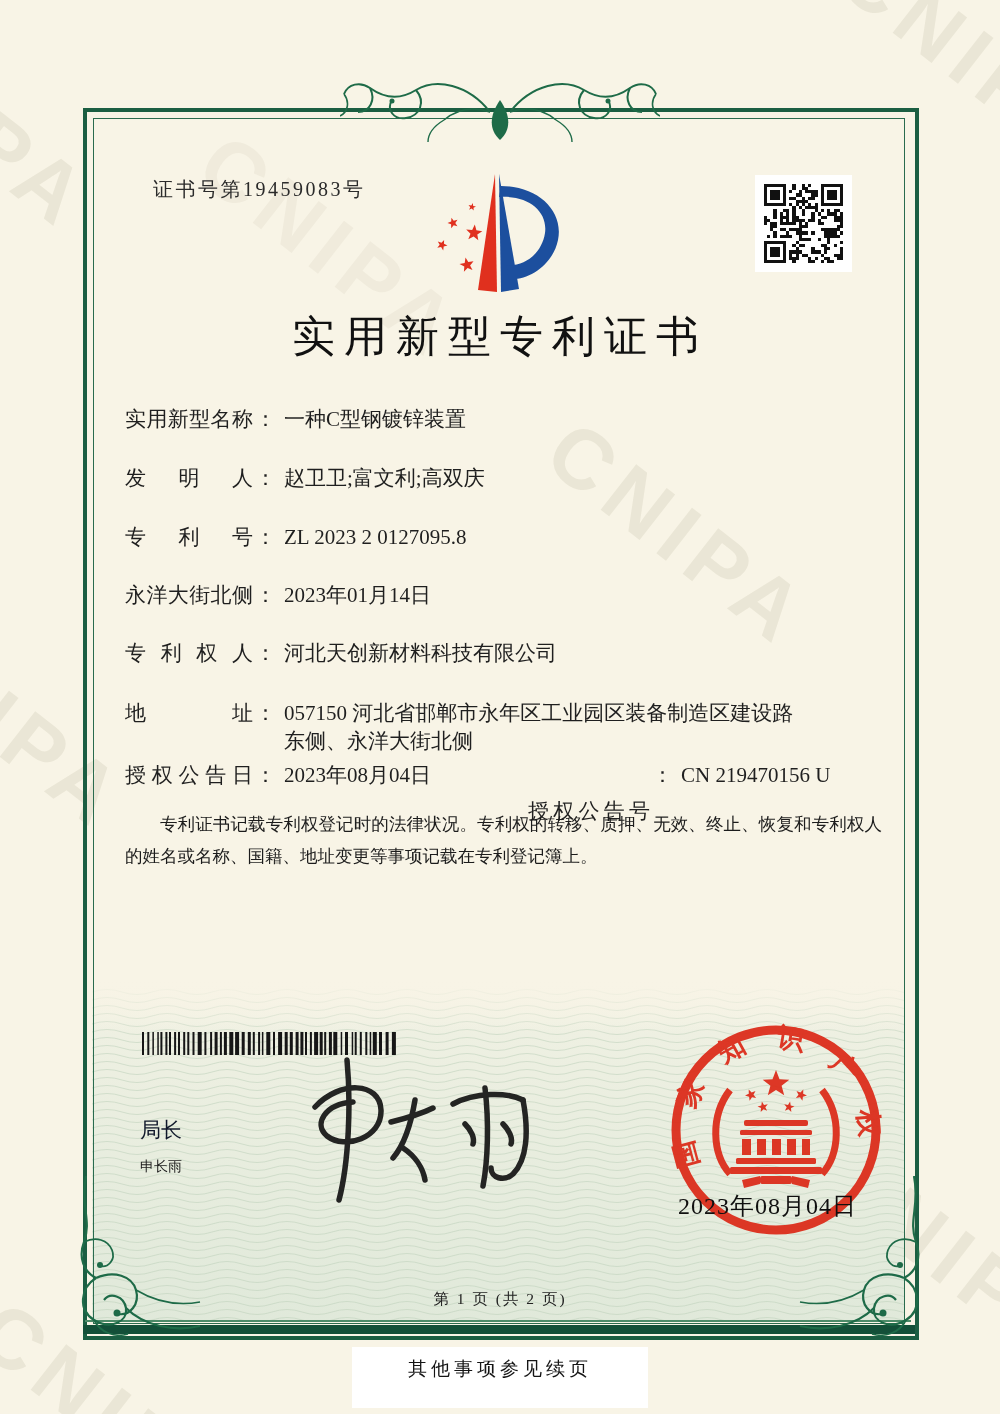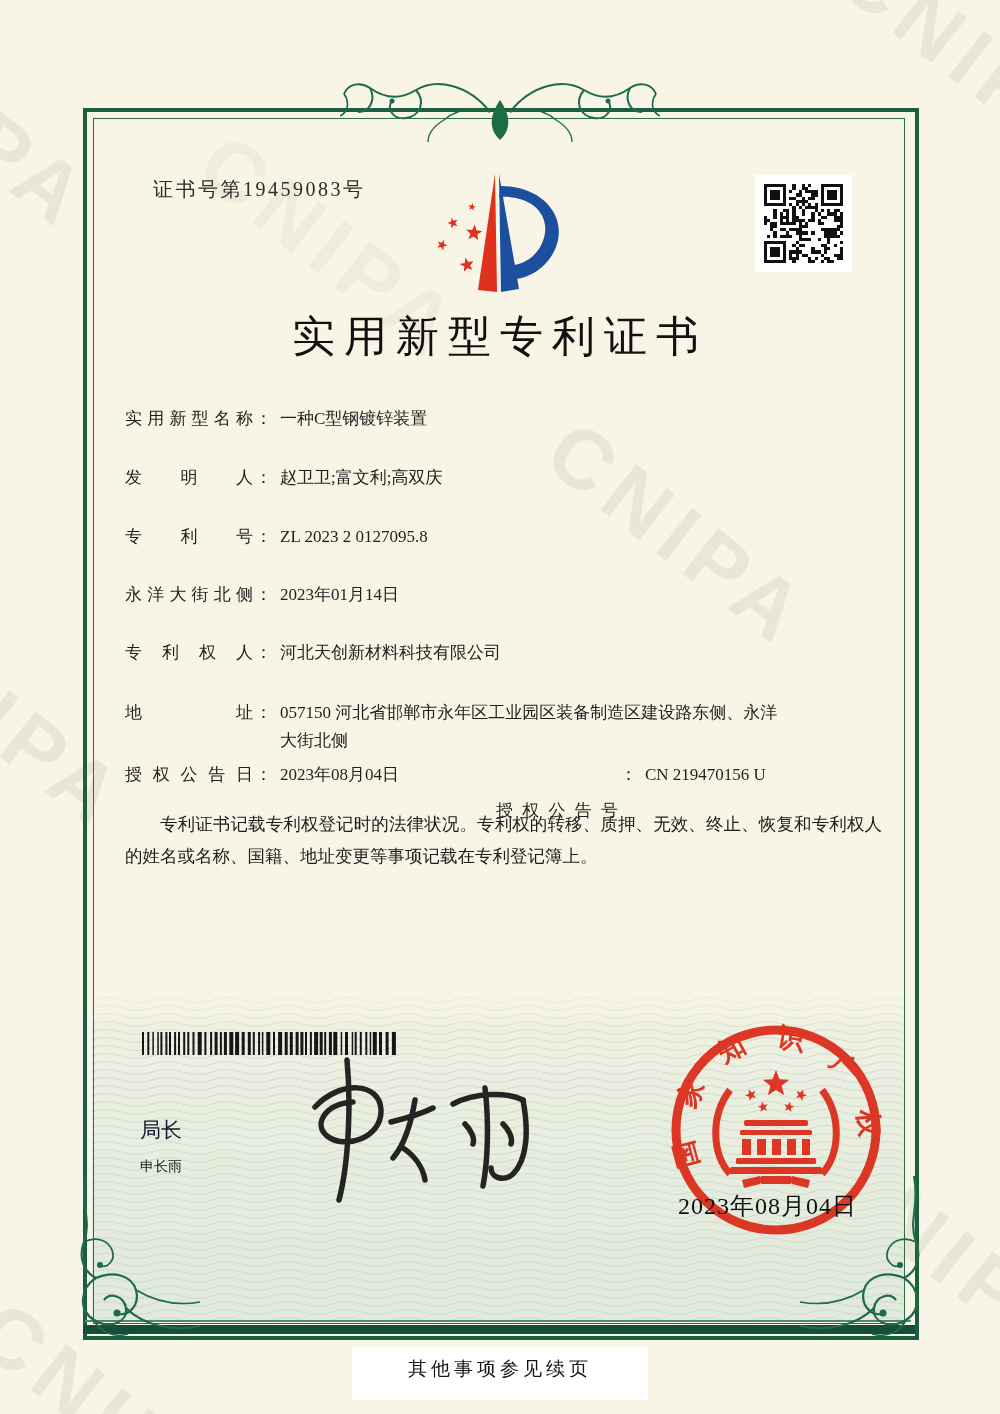--- a/index.html
+++ b/index.html
@@ -15,21 +15,21 @@
   .bottom-thin{position:absolute;left:85px;top:1320px;width:826px;height:2px;background:#4c8a68;z-index:3;}
   .bottom-band{position:absolute;left:83px;top:1325px;width:832px;height:9px;background:#134f38;z-index:4;}
   .waves{position:absolute;left:92px;top:980px;width:812px;height:342px;z-index:2;}
   .deco{position:absolute;z-index:4;pointer-events:none;}
   .cert-no{position:absolute;left:125px;top:176px;font-size:20px;letter-spacing:2.5px;color:#2b2b2b;z-index:5;margin-left:28px;}
   .logo{position:absolute;left:398px;top:166px;width:178px;height:138px;z-index:5;}
   .qr-box{position:absolute;left:755px;top:175px;width:97px;height:97px;background:#fff;z-index:5;}
   .qr-box svg{position:absolute;left:9px;top:9px;width:79px;height:79px;shape-rendering:crispEdges;}
   .title{position:absolute;left:0;top:308px;width:100%;text-align:center;font-size:43px;
       font-weight:normal;letter-spacing:9px;color:#111;z-index:5;}
-  .row{position:absolute;left:125px;width:775px;display:flex;font-size:17px;color:#1f1f1f;z-index:5;line-height:28px;}
+  .row{position:absolute;left:125px;width:775px;display:flex;font-size:21px;color:#1f1f1f;z-index:5;line-height:28px;}
   .row-label{display:inline-block;width:128px;text-align:justify;text-align-last:justify;
       text-justify:inter-ideograph;flex:none;}
   .row-colon{flex:none;margin:0 8px 0 2px;}
   .row-value{flex:none;}
   .row-address .row-value{width:512px;}
   .grant-group{display:flex;}
   .grant-group .row-label2{display:inline-block;width:122px;text-align:justify;text-align-last:justify;flex:none;margin-top:36px;}
   .paras{position:absolute;left:125px;top:808px;width:757px;z-index:5;}
   .paras p{margin:0 0 15px 0;font-size:17.5px;line-height:1.84;text-align:justify;
       text-indent:2em;color:#1c1c1c;}
@@ -37,21 +37,21 @@
   .signer-title{position:absolute;left:140px;top:1116px;font-size:21px;z-index:5;
       font-family:"Liberation Sans","DejaVu Sans",sans-serif;color:#0f172a;}
   .signer-name{position:absolute;left:140px;top:1158px;font-size:14px;z-index:5;
       font-family:"Liberation Sans","DejaVu Sans",sans-serif;color:#1a1a1a;}
   .signature{position:absolute;left:285px;top:1052px;width:250px;height:152px;z-index:6;}
   .seal{position:absolute;left:642px;top:1008px;width:268px;height:248px;z-index:6;opacity:0.93;}
   .seal-date{position:absolute;left:678px;top:1190px;font-size:24px;color:#101010;
       letter-spacing:1px;z-index:7;font-weight:500;}
   .page-indicator{position:absolute;left:0;top:1289px;width:100%;text-align:center;
       font-size:15.5px;letter-spacing:2px;color:#222;z-index:5;}
-  .note-box{position:absolute;left:352px;top:1347px;width:296px;height:53px;background:#ffffff;
+  .note-box{position:absolute;left:352px;top:1347px;width:296px;height:61px;background:#ffffff;
       z-index:5;text-align:center;line-height:44px;font-size:19px;letter-spacing:4px;color:#151515;}
   svg text{font-family:"Liberation Serif","DejaVu Serif",serif;}
 </style>
 </head>
 <body>
 
 <div class="page">
 
   <svg width="0" height="0" style="position:absolute">
     <defs>
@@ -621,15 +621,16 @@
       <rect x="88" y="159" width="92" height="7" rx="1.5"></rect>
       <path d="M88,166 C70,146 68,108 88,82" fill="none" stroke="#dc2a18" stroke-width="7"></path>
       <path d="M180,166 C198,146 200,108 180,82" fill="none" stroke="#dc2a18" stroke-width="7"></path>
       <rect x="118" y="168" width="32" height="8" rx="2"></rect>
       <path d="M100,172 L118,168 L118,176 L102,180 Z"></path>
       <path d="M168,172 L150,168 L150,176 L166,180 Z"></path>
     </g>
   </svg>
   <div class="seal-date">2023年08月04日</div>
 
+  <div class="page-indicator">第 1 页 (共 2 页)</div>
   <div class="note-box">其他事项参见续页</div>
 
 </div>
 
 </body></html>

